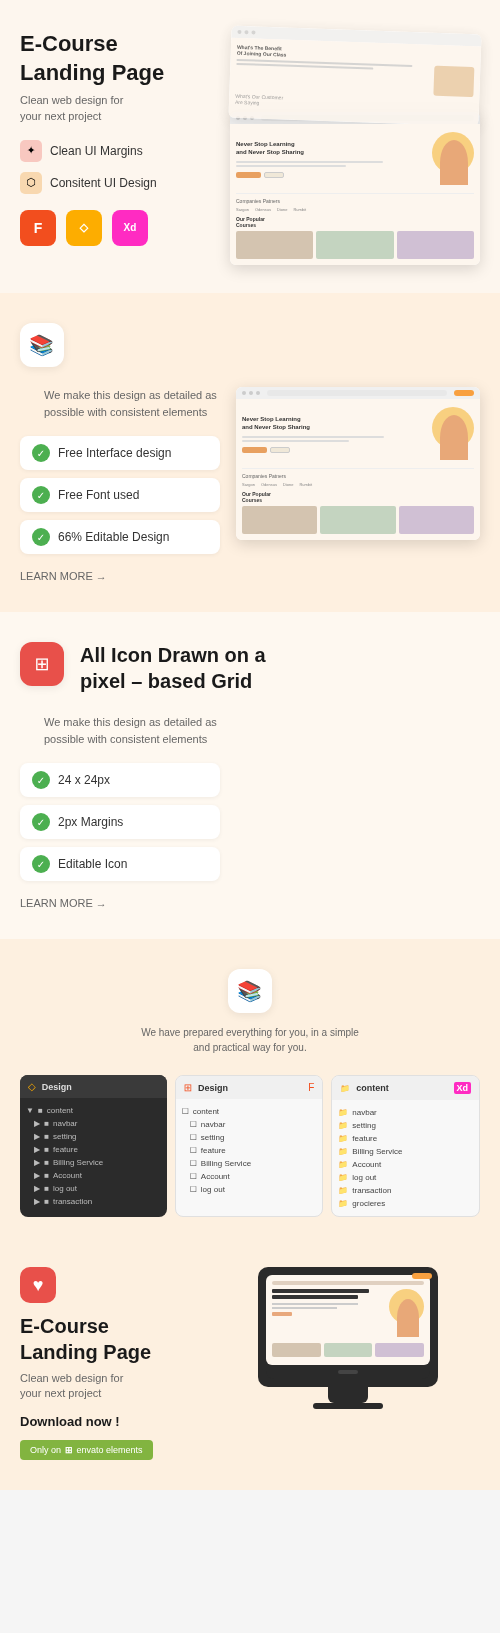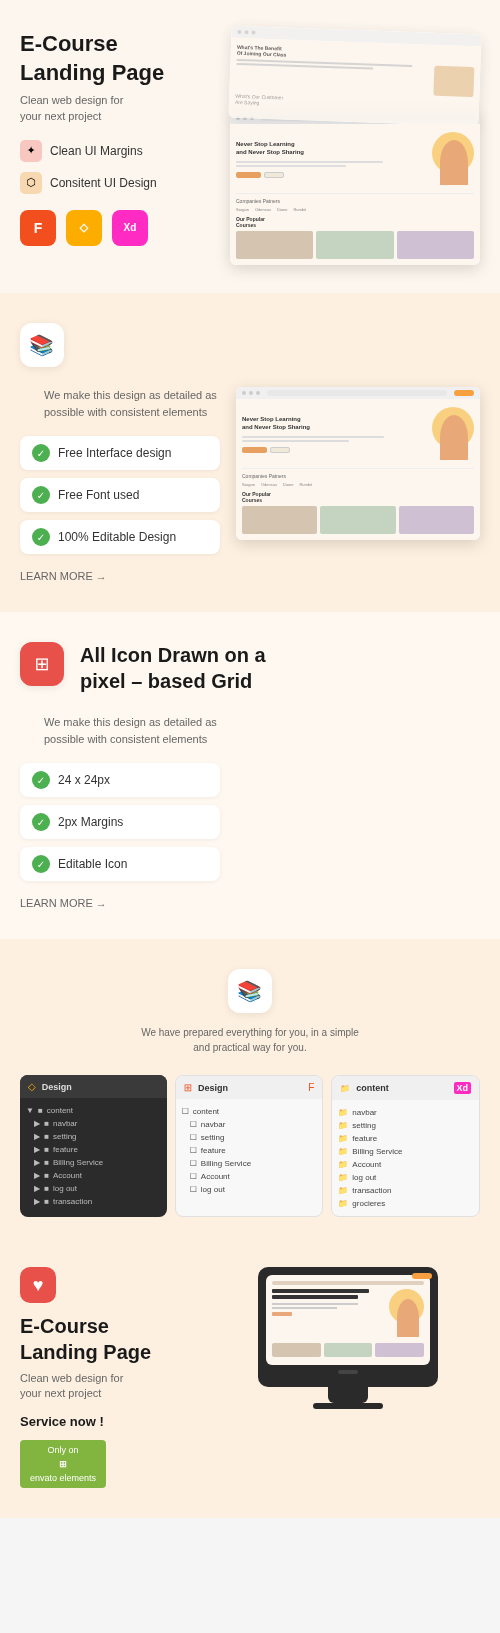--- a/index.html
+++ b/index.html
@@ -341,21 +341,20 @@
     }
     .envato-badge {
       background: #82b440;
       color: white;
       font-size: 9px;
       padding: 5px 10px;
       border-radius: 4px;
       display: inline-flex;
       align-items: center;
       gap: 4px;
-      flex-direction: column;
     }
     .cta-right {
       flex: 1;
       display: flex;
       justify-content: center;
       align-items: flex-end;
     }
     .monitor-wrapper {
       position: relative;
       width: 180px;
@@ -550,21 +549,21 @@
       <div class="check-item">
         <div class="check-icon">✓</div>
         <span class="check-text">Free Interface design</span>
       </div>
       <div class="check-item">
         <div class="check-icon">✓</div>
         <span class="check-text">Free Font used</span>
       </div>
       <div class="check-item">
         <div class="check-icon">✓</div>
-        <span class="check-text">100% Editable Design</span>
+        <span class="check-text">66% Editable Design</span>
       </div>
 
       <div class="learn-more">
         <span>LEARN MORE →</span>
       </div>
     </div>
 
     <div class="detail-right">
 
       <div class="mock-browser">
@@ -792,21 +791,21 @@
 
 <section class="section-cta">
   <div class="cta-left">
     <div class="cta-heart">
       <span style="color: white; font-size: 18px;">♥</span>
     </div>
     <h2 class="cta-title" style="white-space: pre-line;">E-Course
 Landing Page</h2>
     <p class="cta-subtitle" style="white-space: pre-line;">Clean web design for
 your next project</p>
-    <p class="cta-download">Service now !</p>
+    <p class="cta-download">Download now !</p>
     <div class="envato-badge">
       <span>Only on</span>
       <span style="font-weight: bold;">⊞</span>
       <span>envato elements</span>
     </div>
   </div>
 
   <div class="cta-right">
     <div class="monitor-wrapper">
       <div class="monitor-body">

